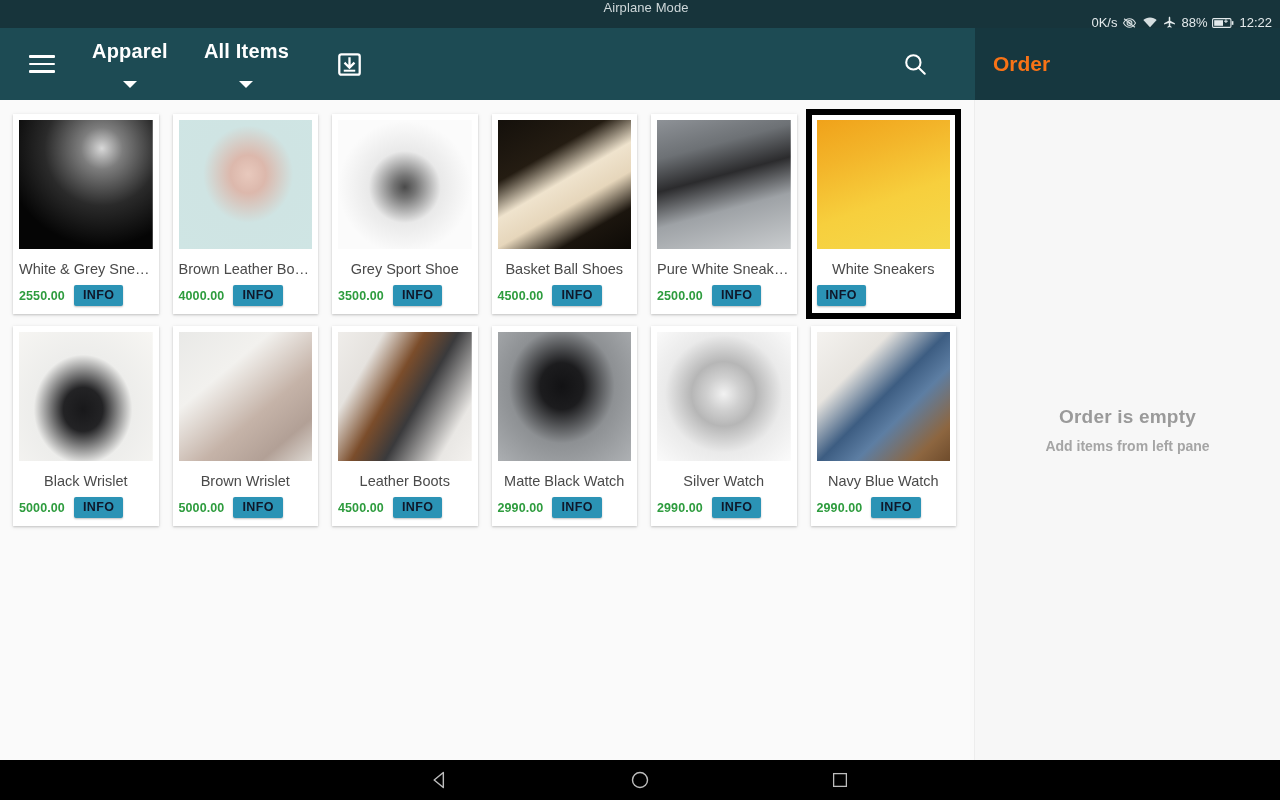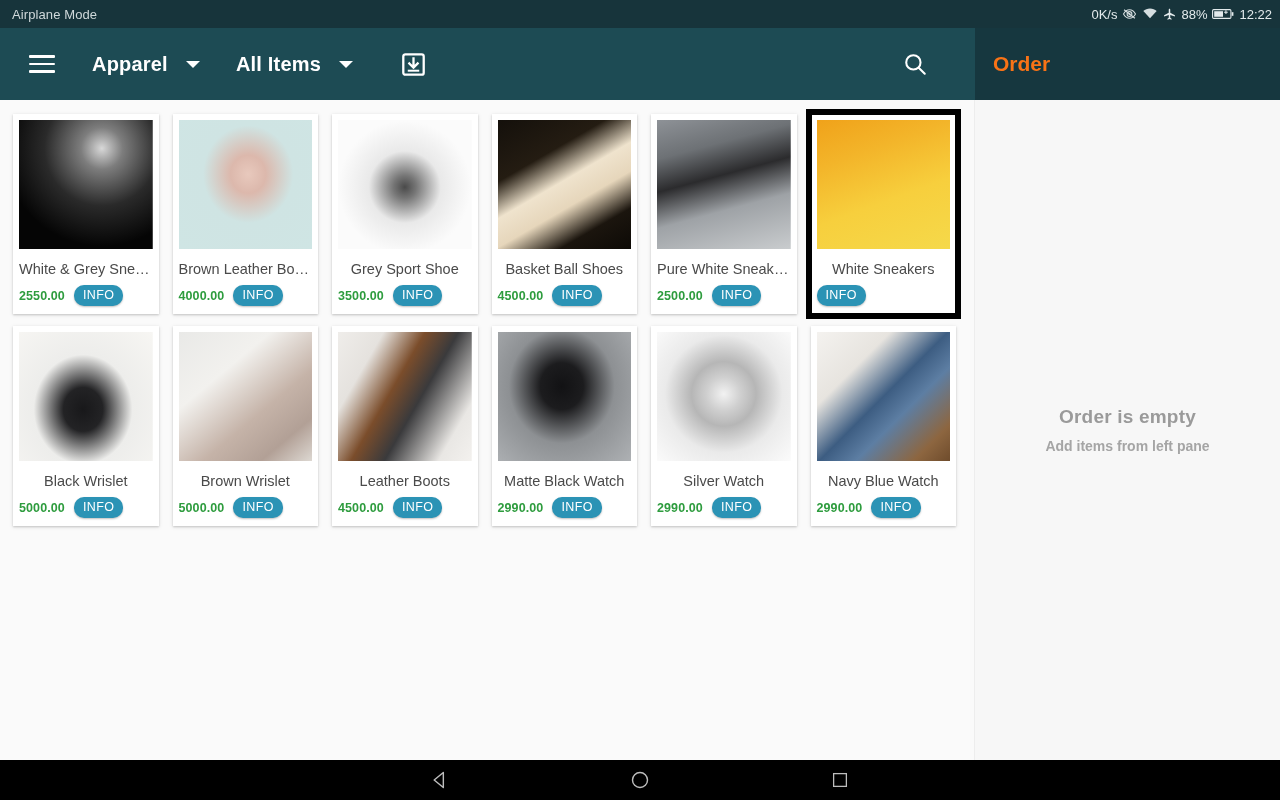--- a/index.html
+++ b/index.html
@@ -16,20 +16,21 @@
   }
 
   
   .statusbar {
     position: absolute; top: 0; left: 0;
     width: 1280px; height: 28px;
     background: #17343b;
     display: flex; align-items: center;
     color: #cfd8da;
     font-size: 13px;
+    flex-direction: column;
   }
   .statusbar .sb-left { padding-left: 12px; letter-spacing: .1px; }
   .statusbar .sb-right {
     margin-left: auto; padding-right: 8px;
     display: flex; align-items: center; gap: 5px;
     font-size: 13px; color: #e3eaec;
   }
   .sb-ico { display: inline-flex; align-items: center; justify-content: center; }
   .sb-text { font-size: 13px; }
 
@@ -50,20 +51,21 @@
     display: flex; align-items: center;
   }
   .menu-btn {
     width: 56px; height: 56px; margin-left: 14px;
     display: flex; flex-direction: column; align-items: center; justify-content: center; gap: 5px;
   }
   .menu-btn i { display: block; width: 26px; height: 2.5px; background: #fff; border-radius: 1px; }
   .spinner {
     display: flex; align-items: center; gap: 18px;
     margin-left: 22px;
+    flex-direction: column;
   }
   .spinner-label {
     color: #fff; font-size: 20px; font-weight: bold; letter-spacing: .2px;
   }
   .caret {
     width: 0; height: 0;
     border-left: 7px solid transparent;
     border-right: 7px solid transparent;
     border-top: 7px solid #ffffff;
   }
@@ -146,25 +148,25 @@
   .p-row {
     margin-top: 8px;
     display: flex; align-items: center; gap: 9px;
   }
   .p-price {
     font-size: 12.5px; font-weight: bold; color: #2e9c3e;
     letter-spacing: .1px;
   }
   .info-btn {
     background: #2b93b5;
-    color: #ffffff;
+    color: #0f172a;
     font-size: 12.5px;
-    font-weight: normal;
+    font-weight: bold;
     padding: 3px 9px 4px 9px;
-    border-radius: 10px;
+    border-radius: 2px;
     box-shadow: 0 1px 2px rgba(0,0,0,.25);
     letter-spacing: .4px;
   }
 
   
   .navbar {
     position: absolute; bottom: 0; left: 0;
     width: 1280px; height: 40px;
     background: #000;
     display: flex; align-items: center; justify-content: center; gap: 160px;

